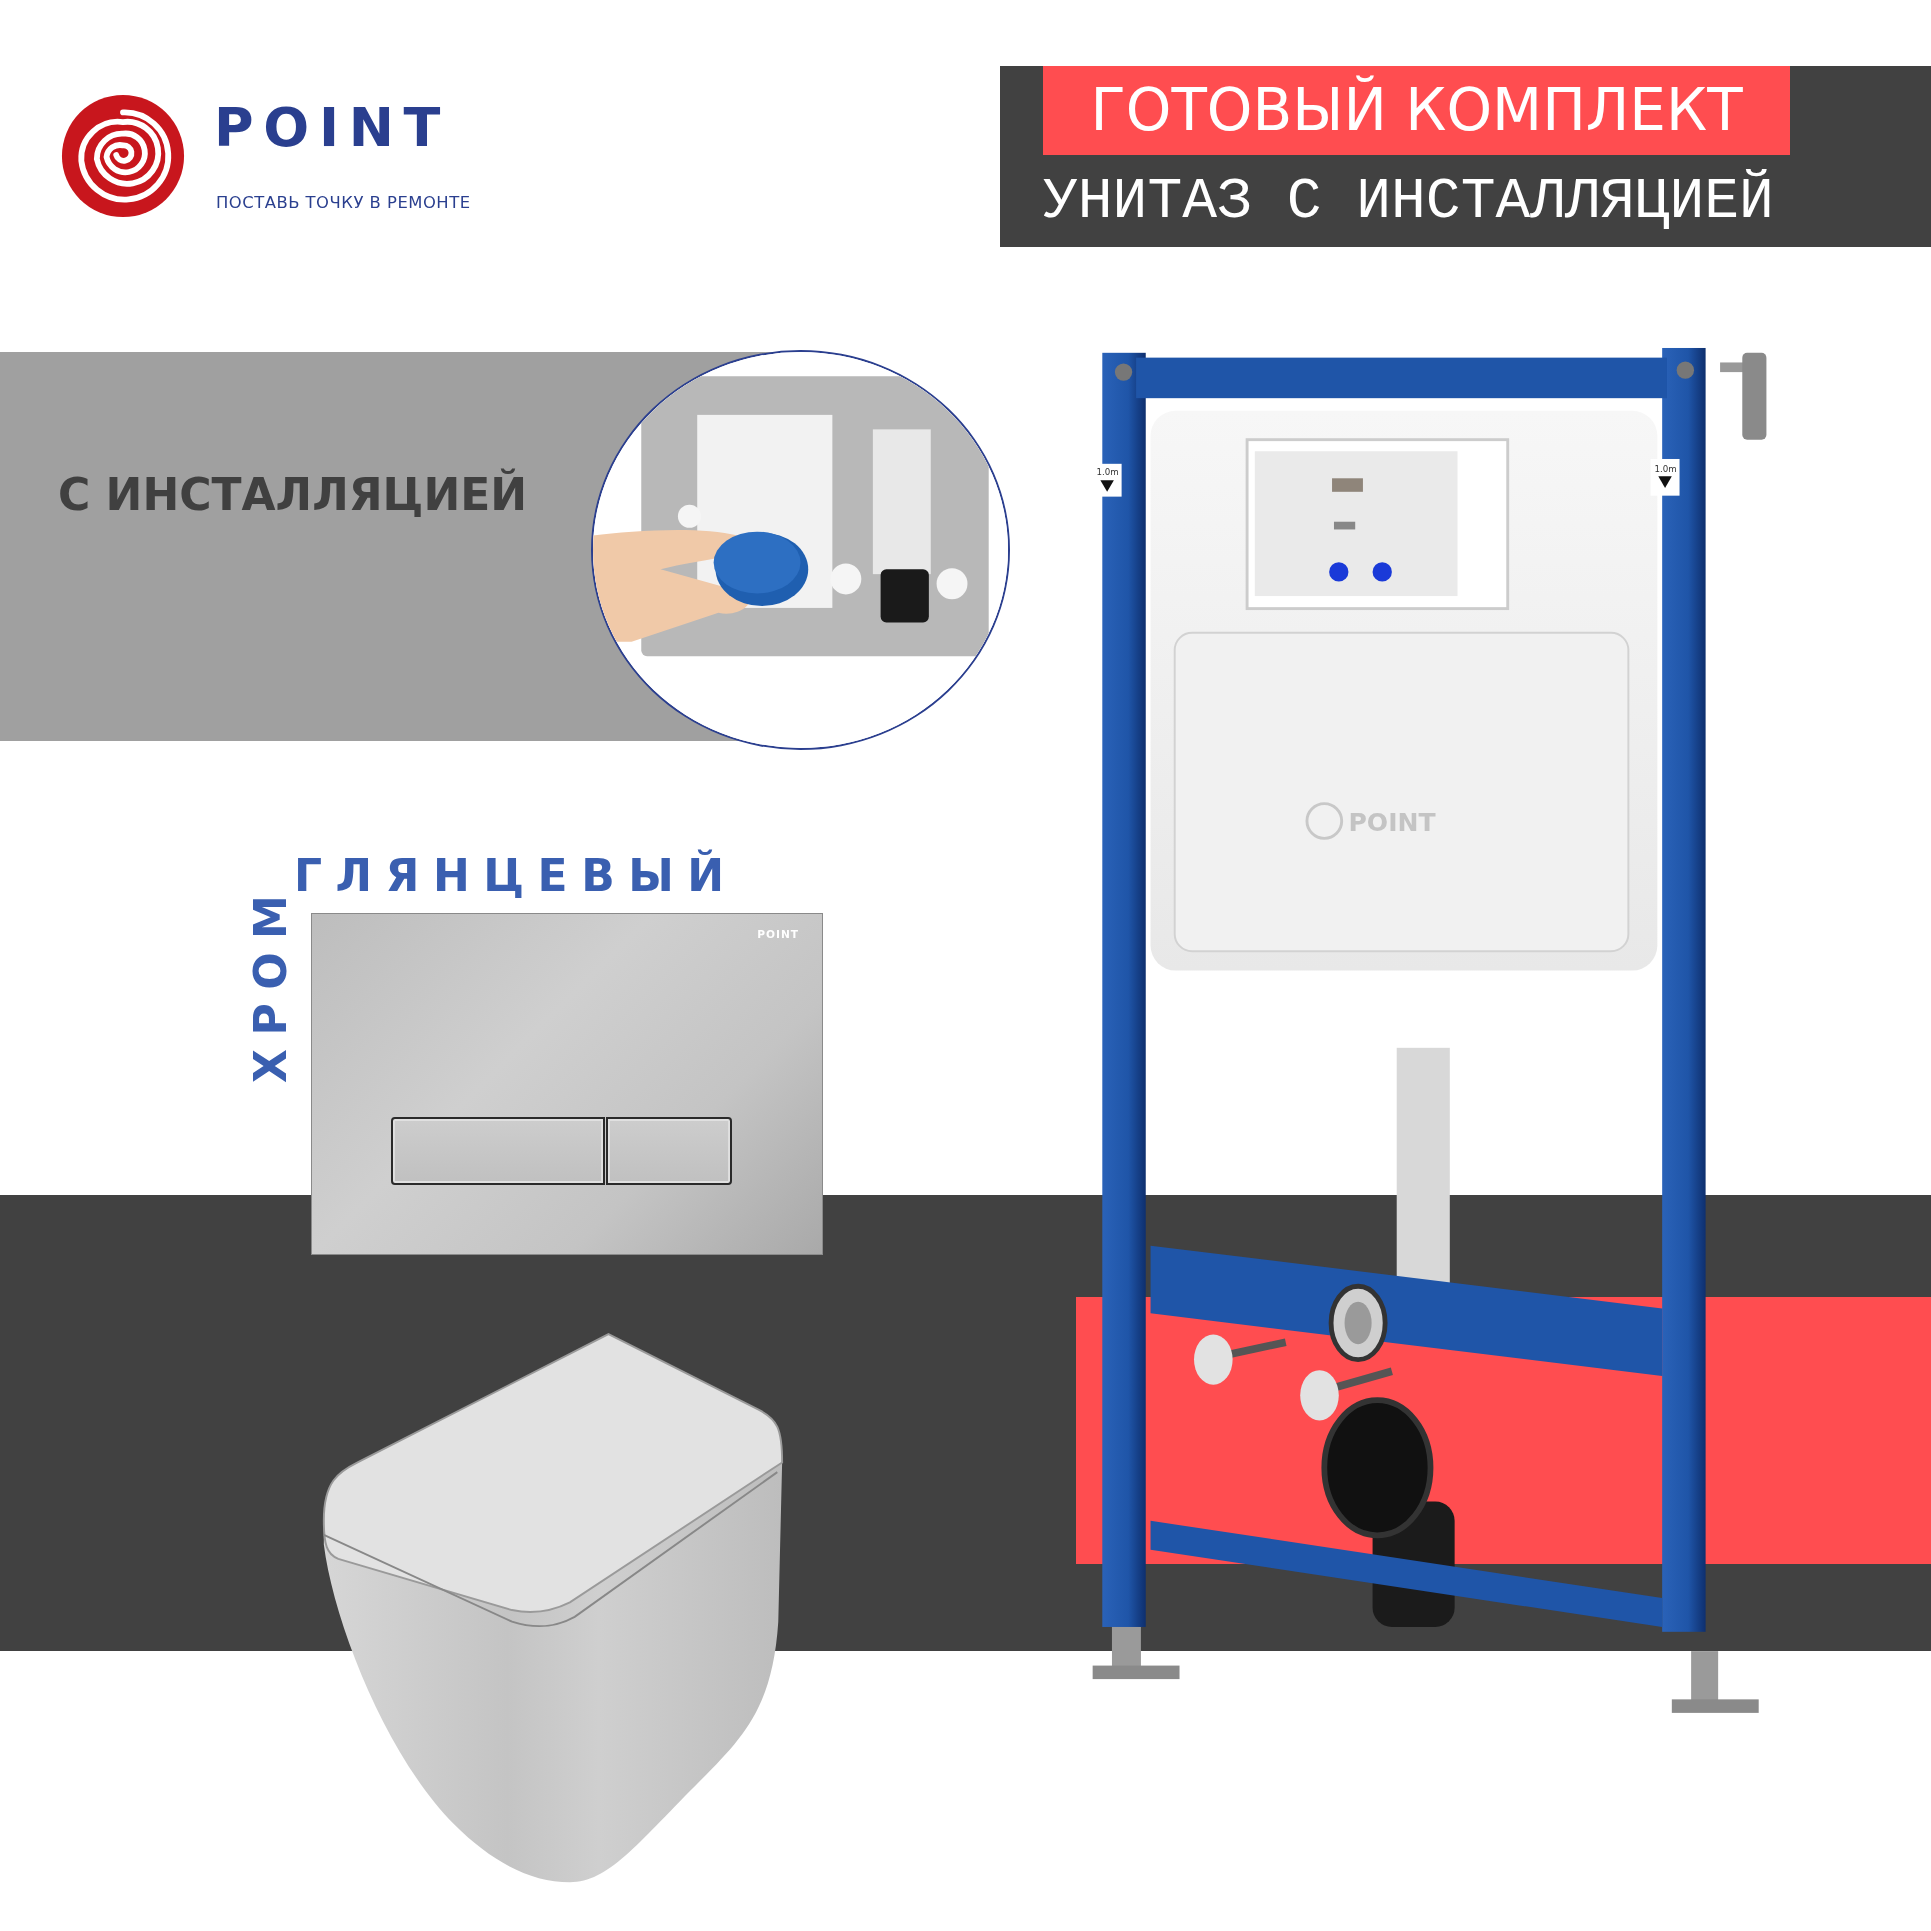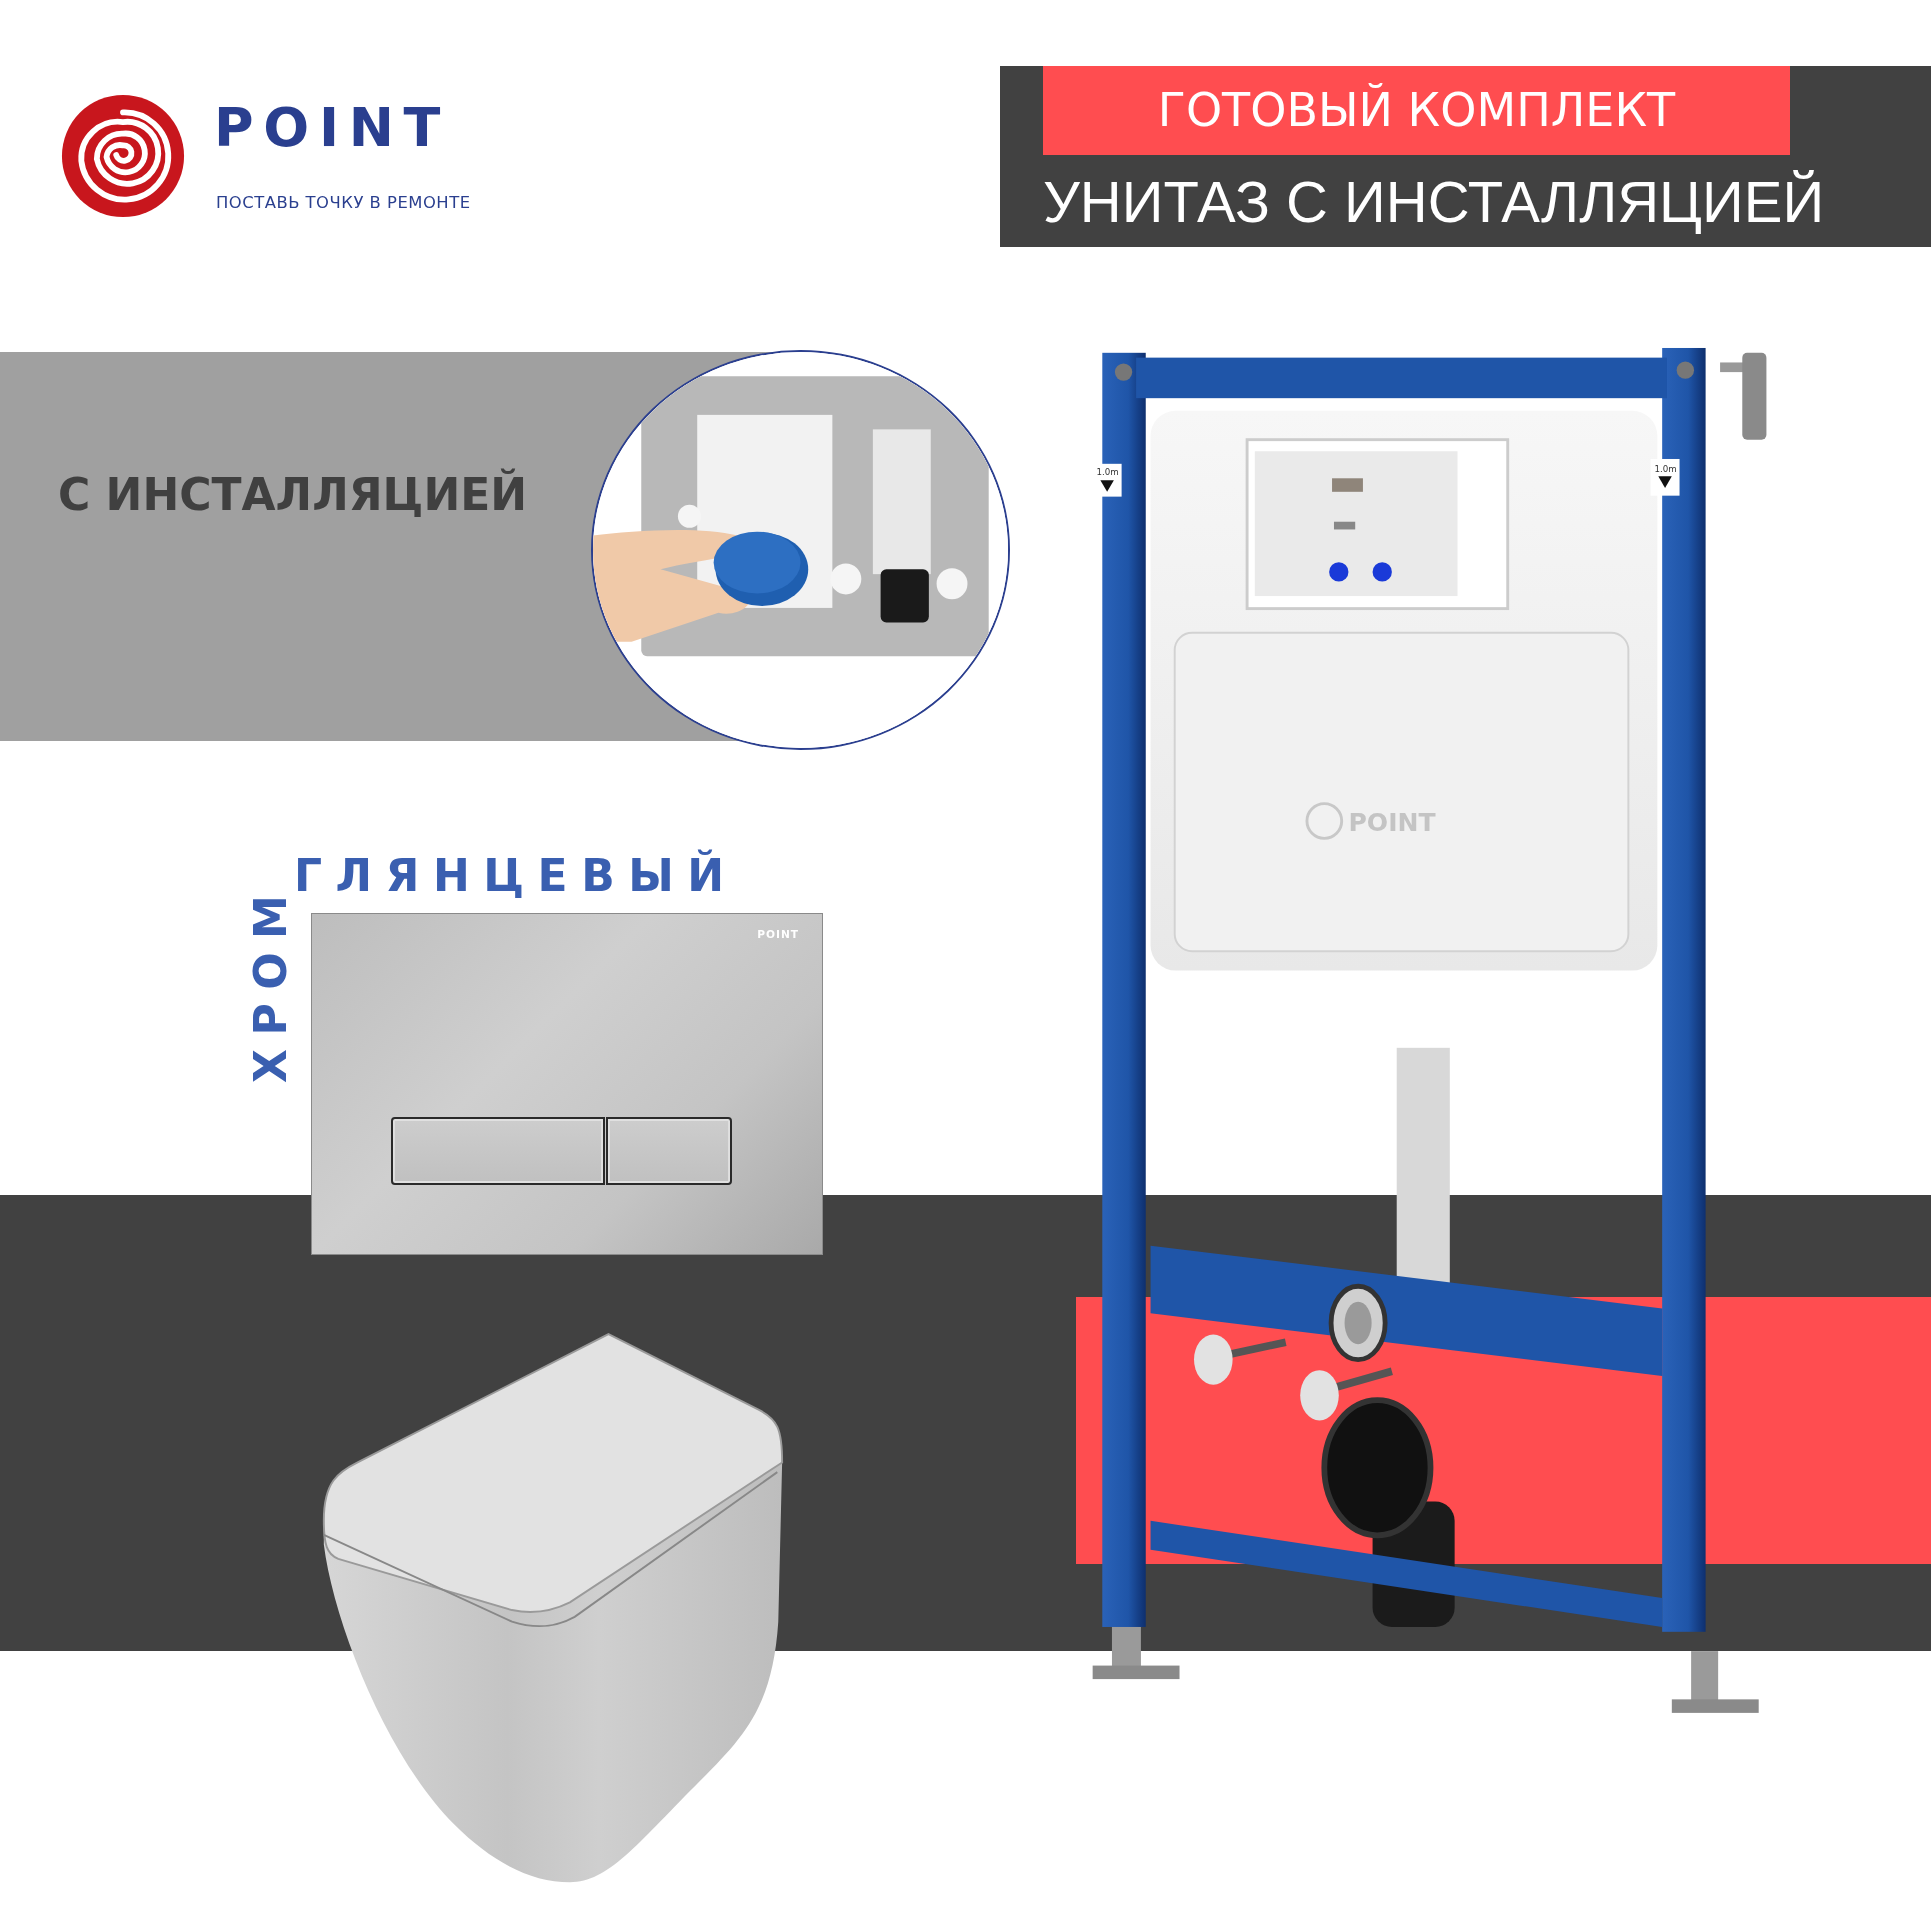--- a/index.html
+++ b/index.html
@@ -5,22 +5,22 @@
   html,body{margin:0;padding:0;background:#ffffff;}
   body{width:1931px;height:1931px;position:relative;overflow:hidden;font-family:"DejaVu Sans","Liberation Sans",sans-serif;}
   .abs{position:absolute;}
   
   #logo{left:60px;top:93px;width:425px;height:126px;}
   #logo .mark{position:absolute;left:0;top:0;width:126px;height:126px;}
   #logo .brand{position:absolute;left:154px;top:5.8px;font-family:"DejaVu Sans",sans-serif;font-weight:bold;font-size:54px;letter-spacing:9.7px;color:#2a3f8f;line-height:58px;}
   #logo .tag{position:absolute;left:156px;top:75px;font-family:"DejaVu Sans",sans-serif;font-size:16.4px;color:#2a3f8f;letter-spacing:0.5px;white-space:nowrap;margin-top:25px;}
   
   #banner{left:1000px;top:66px;width:931px;height:181px;background:#414141;}
-  #banner .line1{position:absolute;left:43px;top:0;height:89px;width:747px;background:#ff4d50;color:#fff;font-family:"DejaVu Sans",sans-serif;font-size:46px;line-height:89px;text-align:center;letter-spacing:0px;white-space:nowrap;}
-  #banner .line2{position:absolute;left:43px;top:97px;color:#fff;font-family:Liberation Sans, sans-serif;font-size:58px;line-height:77px;white-space:nowrap;}
+  #banner .line1{position:absolute;left:43px;top:0;height:89px;width:747px;background:#ff4d50;color:#fff;font-family:"DejaVu Sans",sans-serif;font-size:58px;line-height:89px;text-align:center;letter-spacing:0px;white-space:nowrap;}
+  #banner .line2{position:absolute;left:43px;top:97px;color:#fff;font-family:Liberation Mono, monospace;font-size:58px;line-height:77px;white-space:nowrap;}
   
   #feature{left:0;top:352px;width:772px;height:389px;background:#a0a0a0;}
   #feature .text{position:absolute;left:58px;top:116px;color:#404040;font-family:"DejaVu Sans",sans-serif;font-weight:bold;font-size:44px;line-height:54px;}
   #inset{left:591px;top:350px;width:415px;height:396px;border-radius:50%;background:#ffffff;border:2.9px solid #2b3f8f;overflow:hidden;}
   
   #darkband{left:0;top:1195px;width:1931px;height:456px;background:#414141;}
   #redband{left:1076px;top:1297px;width:855px;height:267px;background:#ff4d50;}
   
   #plate-label-h{left:294px;top:850px;color:#3a5fb0;font-family:"DejaVu Sans",sans-serif;font-weight:bold;font-size:44px;letter-spacing:13.5px;white-space:nowrap;}
   #plate-label-v{left:245px;top:1083px;color:#3a5fb0;font-family:"DejaVu Sans",sans-serif;font-weight:bold;font-size:44px;letter-spacing:13.5px;transform:rotate(-90deg);transform-origin:left top;white-space:nowrap;}

